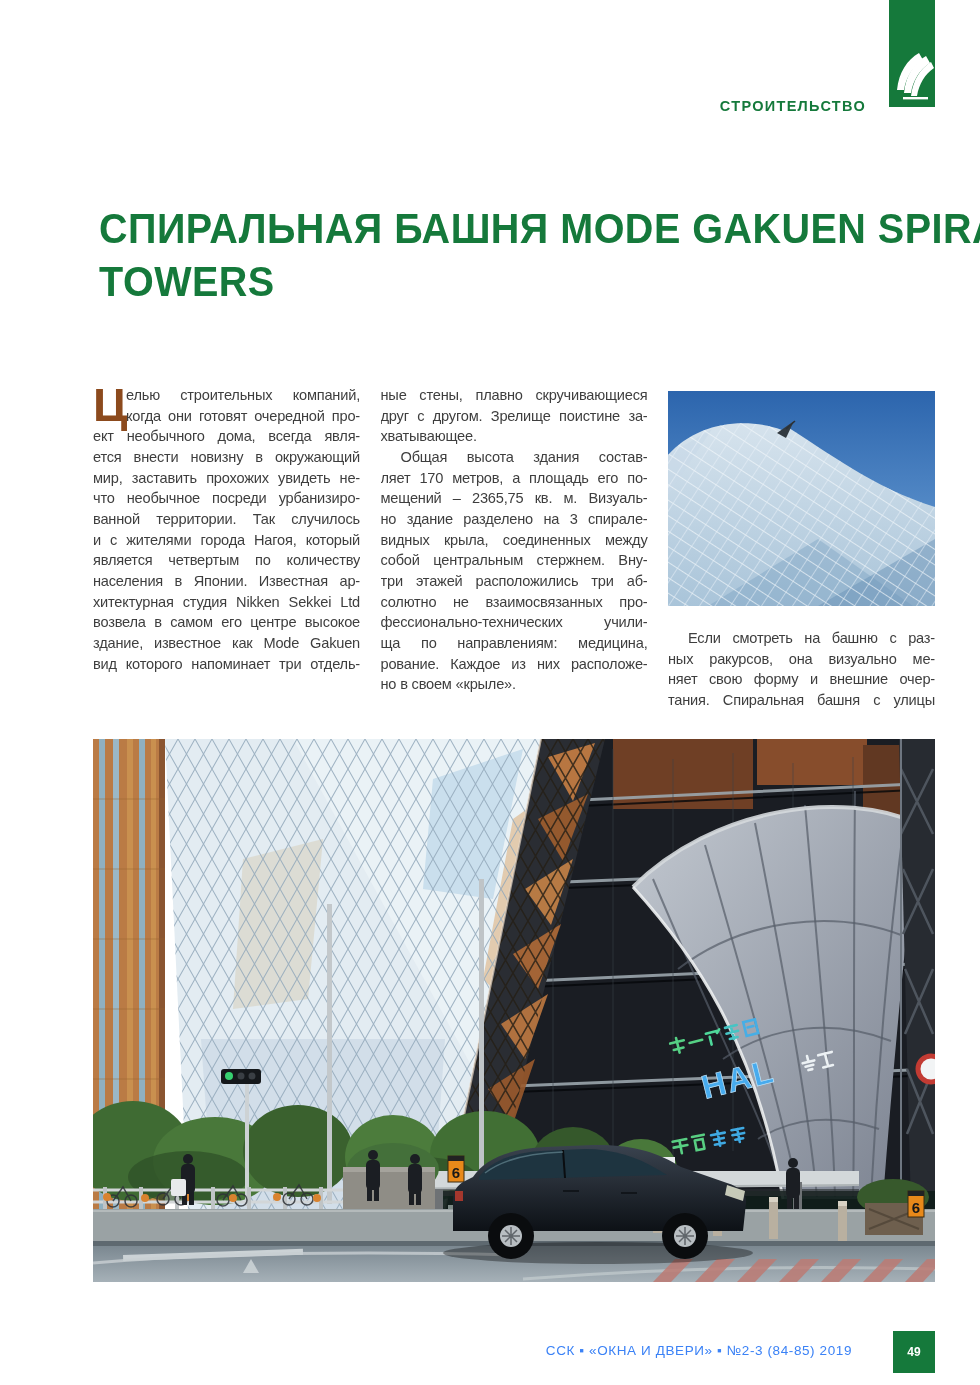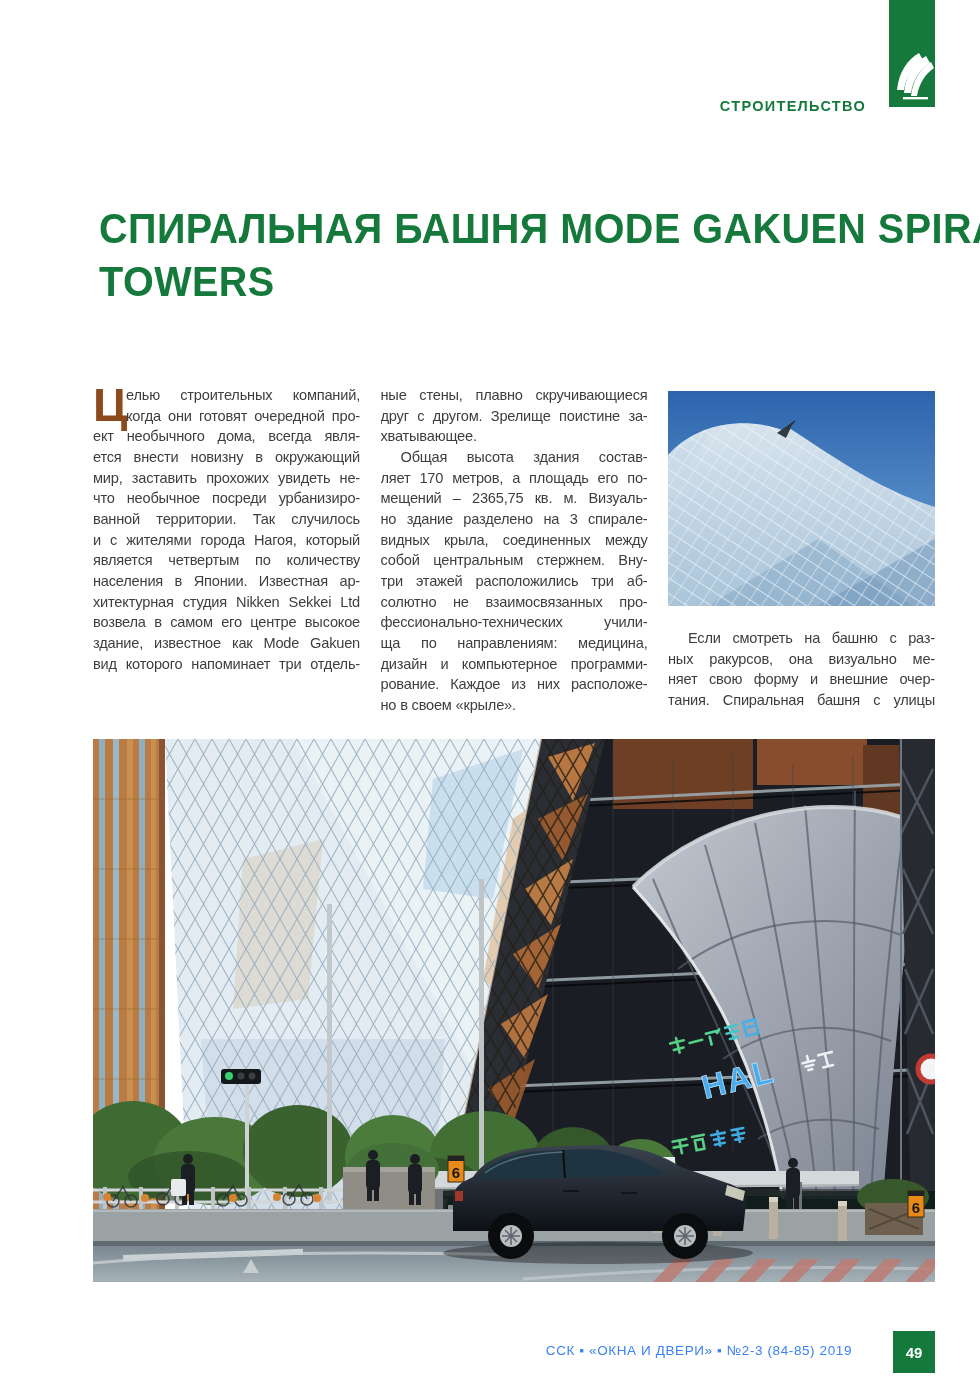--- a/index.html
+++ b/index.html
@@ -27,21 +27,21 @@
   .tower-photo{margin:6px 0 22px 0;display:block;width:267px;height:215px;}
   .tower-photo svg{display:block;}
   
   .street-photo{position:absolute;left:93px;top:739px;width:842px;height:543px;margin:0;}
   .street-photo svg{display:block;}
   
   .footer-line{position:absolute;right:128px;top:1343px;font-size:13.5px;color:#3b82f6;
         letter-spacing:.6px;}
   .page-num-box{position:absolute;right:45px;top:1331px;width:42px;height:42px;background:#15793B;
         display:flex;align-items:center;justify-content:center;color:#fff;
-        font-weight:bold;font-size:15px;}
+        font-weight:bold;font-size:12px;}
 </style>
 </head>
 <body>
 
 <div class="page">
 
   <div class="section-label">СТРОИТЕЛЬСТВО</div>
   <div class="logo-box">
     <svg width="46" height="107" viewBox="0 0 46 107">
       <path d="M8,90 C10,72 18,60 30,53 L34,60 C24,66 17,77 15,90 Z" fill="#fff"></path>
@@ -84,21 +84,20 @@
           <div class="tline ind">Общая высота здания состав-</div>
           <div class="tline">ляет 170 метров, а площадь его по-</div>
           <div class="tline">мещений – 2365,75 кв. м. Визуаль-</div>
           <div class="tline">но здание разделено на 3 спирале-</div>
           <div class="tline">видных крыла, соединенных между</div>
           <div class="tline">собой центральным стержнем. Вну-</div>
           <div class="tline">три этажей расположились три аб-</div>
           <div class="tline">солютно не взаимосвязанных про-</div>
           <div class="tline">фессионально-технических учили-</div>
           <div class="tline">ща по направлениям: медицина,</div>
-          <div class="tline">дизайн и компьютерное программи-</div>
           <div class="tline">рование. Каждое из них расположе-</div>
           <div class="tline plain">но в своем «крыле».</div>
         </div>
     </div>
     <div class="col col3">
       <figure class="tower-photo">
         <svg width="267" height="215" viewBox="0 0 267 215">
           <defs>
             <linearGradient id="skyG" x1="0" y1="0" x2="0" y2="1">
               <stop offset="0" stop-color="#2C65AD"></stop>

